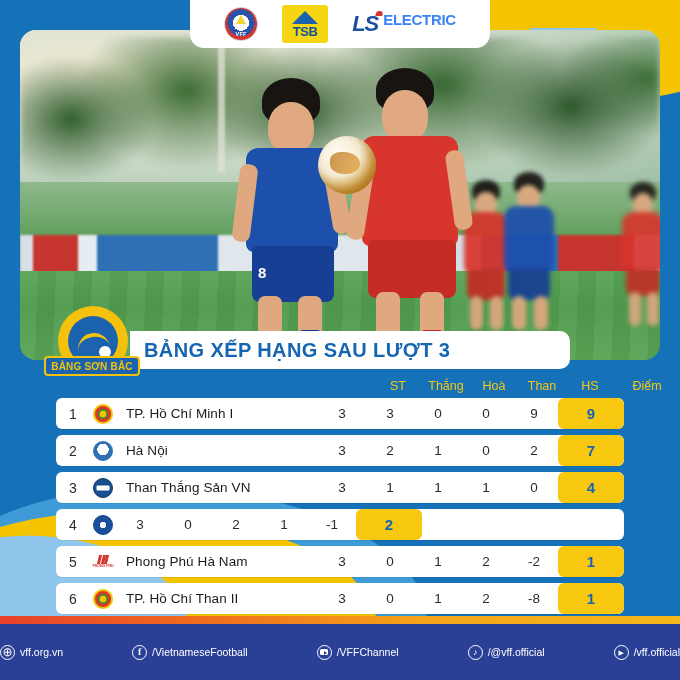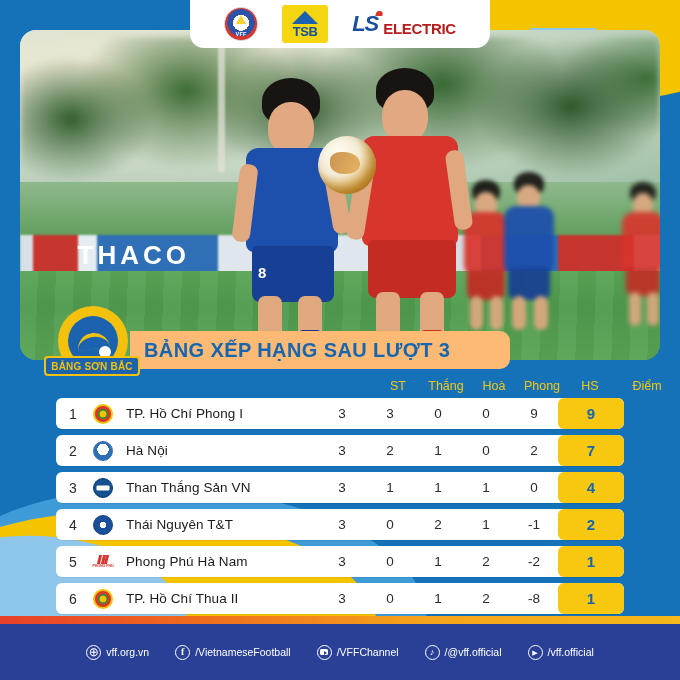--- a/index.html
+++ b/index.html
@@ -117,31 +117,31 @@
   .vff-logo::before { content:""; position:absolute; left:50%; top:22%; transform:translateX(-50%);
      width:0;height:0; border-left:5px solid transparent; border-right:5px solid transparent;
      border-bottom:9px solid #f6d32d; }
   .vff-logo .vfftxt { position:absolute; left:0; right:0; bottom:3px; text-align:center;
      font-size:5.5px; font-weight:700; color:#ffffff; letter-spacing:.3px; }
   .tsb-logo { width:46px; height:38px; background:#f6d511; border-radius:3px;
      display:flex; flex-direction:column; align-items:center; justify-content:center; }
   .tsb-logo .mt { width:0;height:0; border-left:13px solid transparent; border-right:13px solid transparent;
      border-bottom:13px solid #1a61b0; margin-bottom:1px; }
   .tsb-logo .tx { font-size:13px; font-weight:700; color:#10529c; letter-spacing:-.4px; line-height:1; }
-  .ls-logo { display:flex; align-items:flex-end; }
+  .ls-logo { display:flex; align-items:flex-start; }
   .ls-logo .ls { font-size:22px; font-weight:700; font-style:italic; color:#1a4fa0; letter-spacing:-1px; }
-  .ls-logo .el { font-size:15px; font-weight:700; color:#b91c1c; letter-spacing:-.3px; }
+  .ls-logo .el { font-size:15px; font-weight:700; color:#3b82f6; letter-spacing:-.3px; }
   .ls-logo .dot { width:7px;height:5px;background:#d8352c; border-radius:2px 4px 0 0;
      transform:skewX(-18deg); align-self:flex-start; margin-left:-2px; }
 
   
   .title-banner {
     position:absolute; left:130px; top:331px;
-    width:380px; height:38px;
-    background:#fdba74;
+    width:440px; height:38px;
+    background:#ffffff;
     border-radius:0 10px 10px 0;
     display:flex; align-items:center; padding-left:14px;
     z-index:5;
   }
   .title-banner .t {
     font-size:20px; font-weight:700; color:#1565b0; letter-spacing:.4px;
   }
   .tsbac-logo {
     position:absolute; left:44px; top:306px; width:96px; height:72px; z-index:6;
   }
@@ -223,21 +223,21 @@
   }
   .rb-bot-stripe {
     position:absolute; left:0; bottom:56px; width:680px; height:8px;
     background: linear-gradient(90deg, #e8402a 0%, #ef6a1e 28%, #f5a41a 62%, #f6b81a 100%);
   }
 
   
   .footer {
     position:absolute; left:0; bottom:0; width:680px; height:56px;
     background:#2a3f96;
-    display:flex; align-items:center; justify-content:center; gap:26px;
+    display:flex; align-items:center; justify-content:space-between; gap:26px;
     z-index:7;
   }
   .fitem { display:flex; align-items:center; gap:5px; color:#ffffff; font-size:10.5px; }
   .fic { width:15px; height:15px; border-radius:50%; border:1.3px solid #ffffff;
      display:flex; align-items:center; justify-content:center; font-size:8px; color:#ffffff;
      line-height:1; }
   .fic.globe::before { content:"⊕"; font-size:12px; }
   .fic.fb::before { content:"f"; font-weight:700; font-size:10px; font-family:"Liberation Serif",serif; }
   .fic.yt { position:relative; }
   .fic.yt::before { content:""; width:8px;height:6px;background:#ffffff;border-radius:1.5px; }
@@ -255,21 +255,20 @@
   <div class="ribbon rb-yellow-top"></div>
   <div class="ribbon rb-sq1"></div>
   <div class="ribbon rb-sq2"></div>
   <div class="ribbon rb-sq3"></div>
 
   <div class="photo">
     <div class="ph-sky"></div>
     <div class="ph-trees"></div>
     <div class="ph-pole"></div>
     <div class="ph-board"></div>
-    <div class="ph-board-txt">THACO</div>
     <div class="ph-grass"></div>
 
     <div class="pl pl-bg1">
       <div class="sh hair" style="left:22px; top:0;    width:28px; height:22px;"></div>
       <div class="sh head" style="left:25px; top:12px; width:22px; height:24px;"></div>
       <div class="sh torso-r" style="left:14px; top:32px; width:44px; height:62px;"></div>
       <div class="sh short-r" style="left:17px; top:90px; width:38px; height:30px;"></div>
       <div class="sh leg" style="left:20px; top:116px;width:13px; height:34px;"></div>
       <div class="sh leg" style="left:40px; top:116px;width:13px; height:34px;"></div>
     </div>
@@ -350,32 +349,32 @@
   <div class="title-banner">
     <div class="t">BẢNG XẾP HẠNG SAU LƯỢT 3</div>
   </div>
 
   <div class="table">
     <div class="thead">
       <div class="sp"></div>
       <div class="col">ST</div>
       <div class="col">Thắng</div>
       <div class="col">Hoà</div>
-      <div class="col">Phong</div>
+      <div class="col">Than</div>
       <div class="col">HS</div>
       <div class="col-pts">Điểm</div>
     </div>
     <div id="rows-container">
         <div class="row-wrap">
           <div class="row">
             <div class="rank">1</div>
             <div class="badge">
               <div class="crest crest-hcm"></div>
             </div>
-            <div class="tname">TP. Hồ Chí Phong I</div>
+            <div class="tname">TP. Hồ Chí Minh I</div>
             <div class="cell">3</div>
             <div class="cell">3</div>
             <div class="cell">0</div>
             <div class="cell">0</div>
             <div class="cell">9</div>
             <div class="pts">9</div>
           </div>
         </div>
         <div class="row-wrap">
           <div class="row">
@@ -406,21 +405,20 @@
             <div class="cell">0</div>
             <div class="pts">4</div>
           </div>
         </div>
         <div class="row-wrap">
           <div class="row">
             <div class="rank">4</div>
             <div class="badge">
               <div class="crest crest-tn"></div>
             </div>
-            <div class="tname">Thái Nguyên T&amp;T</div>
             <div class="cell">3</div>
             <div class="cell">0</div>
             <div class="cell">2</div>
             <div class="cell">1</div>
             <div class="cell">-1</div>
             <div class="pts">2</div>
           </div>
         </div>
         <div class="row-wrap">
           <div class="row">
@@ -443,21 +441,21 @@
             <div class="cell">-2</div>
             <div class="pts">1</div>
           </div>
         </div>
         <div class="row-wrap">
           <div class="row">
             <div class="rank">6</div>
             <div class="badge">
               <div class="crest crest-hcm"></div>
             </div>
-            <div class="tname">TP. Hồ Chí Thua II</div>
+            <div class="tname">TP. Hồ Chí Than II</div>
             <div class="cell">3</div>
             <div class="cell">0</div>
             <div class="cell">1</div>
             <div class="cell">2</div>
             <div class="cell">-8</div>
             <div class="pts">1</div>
           </div>
         </div>
       </div>
   </div>

